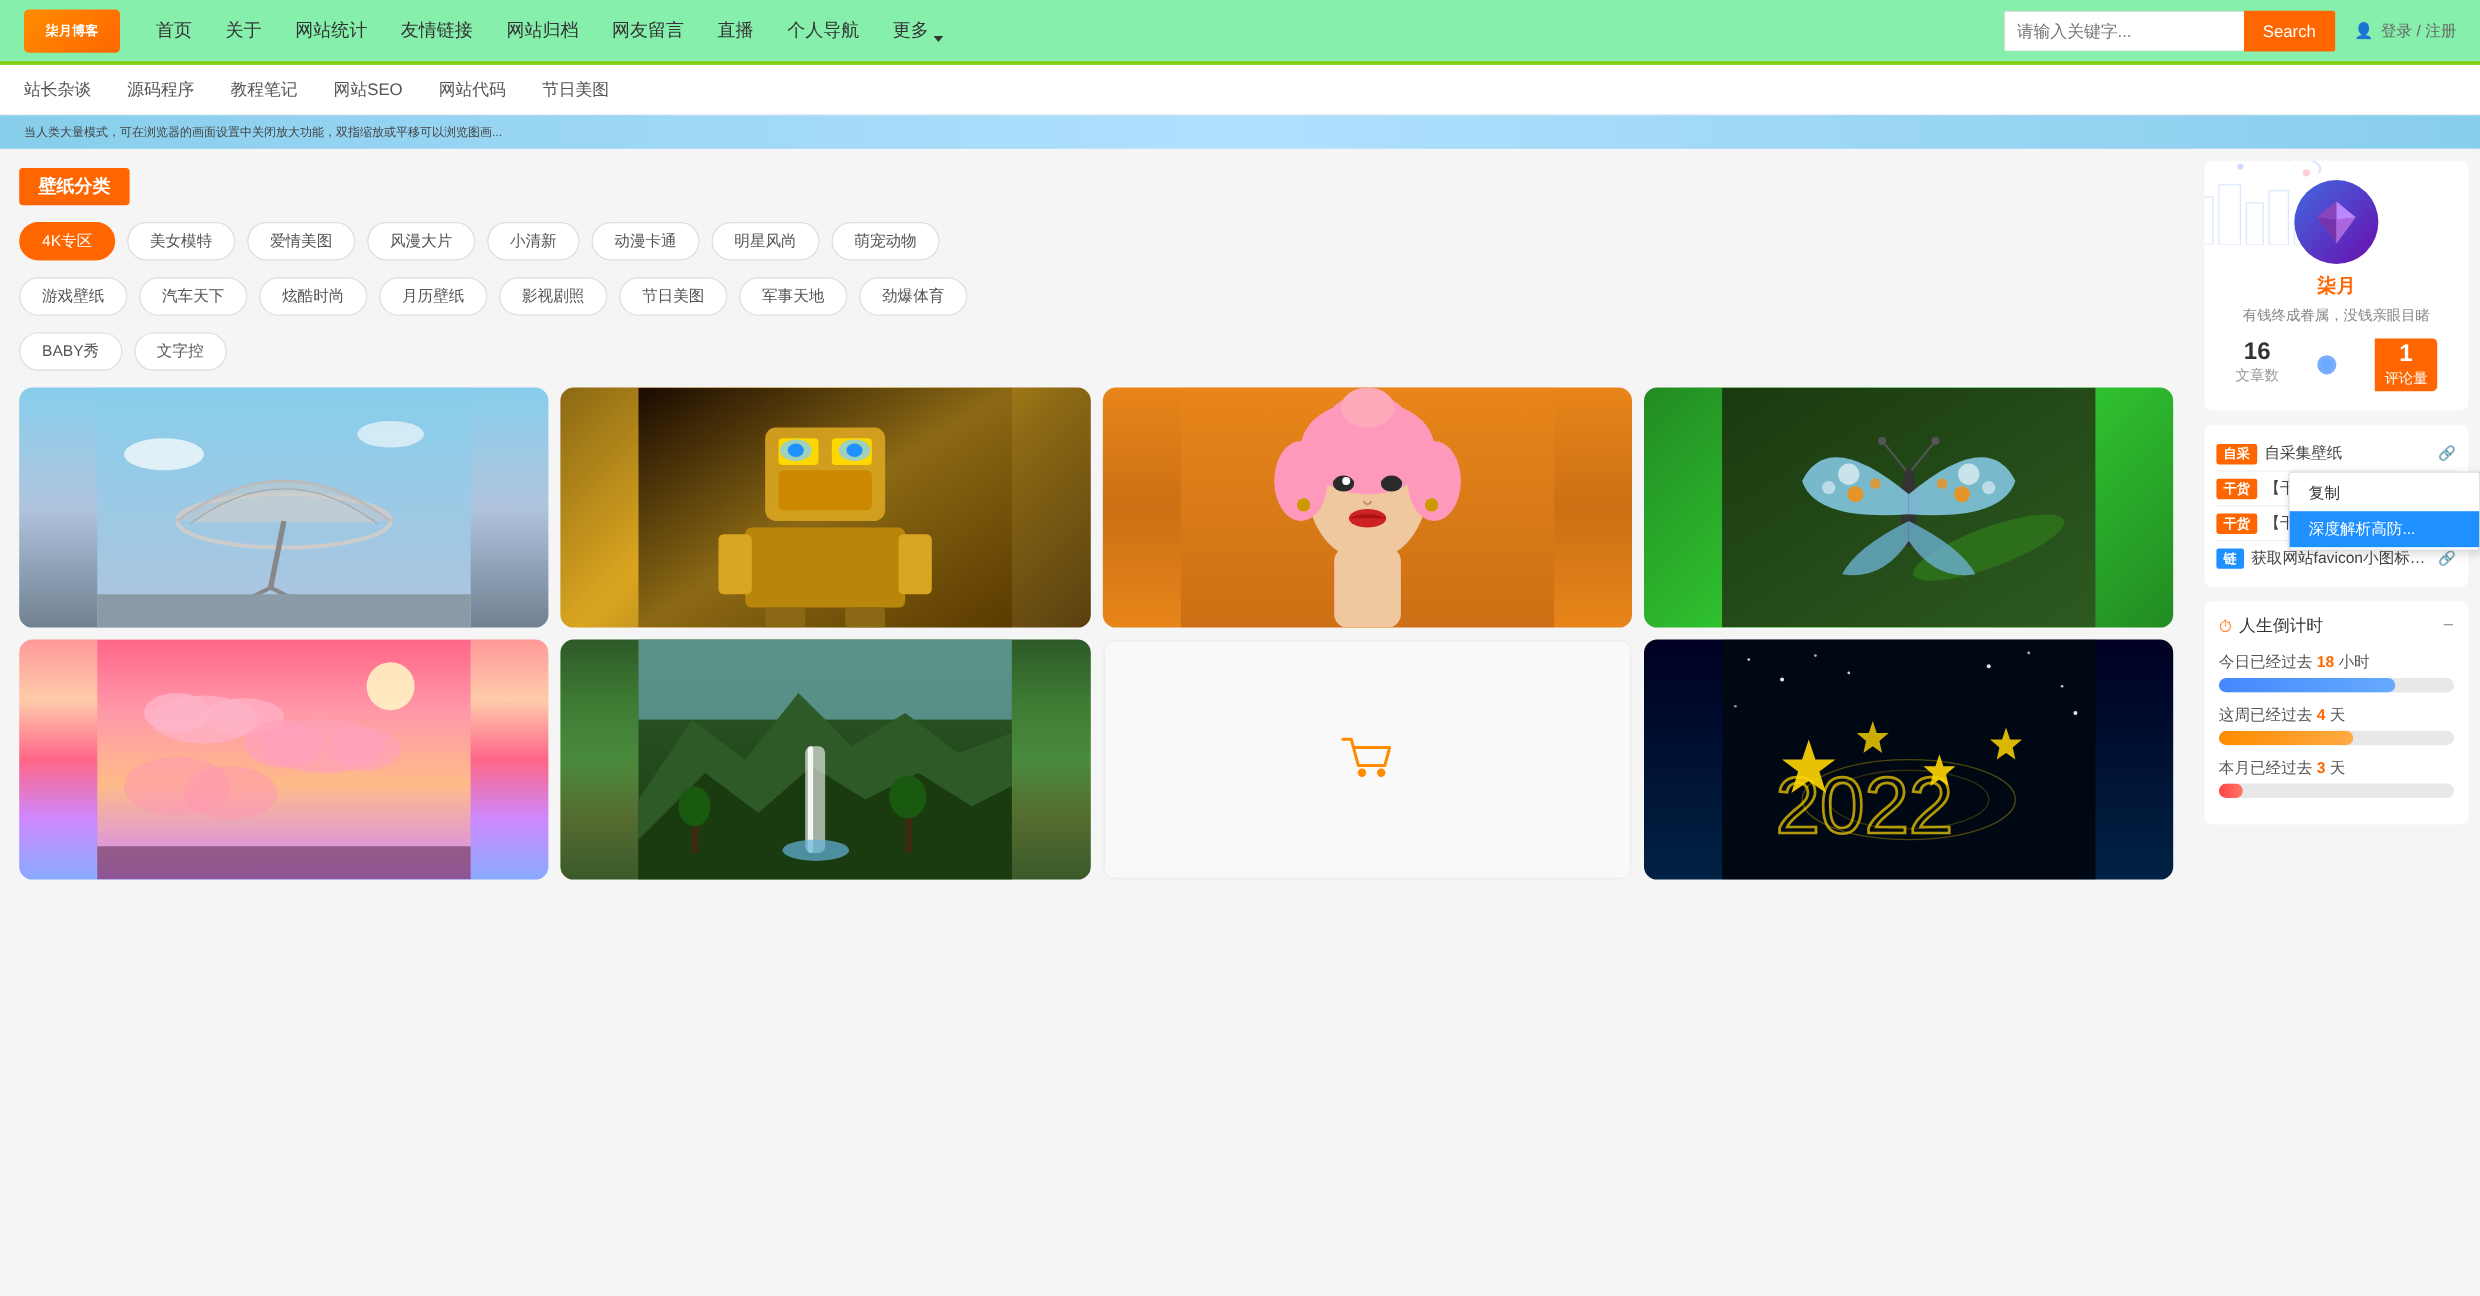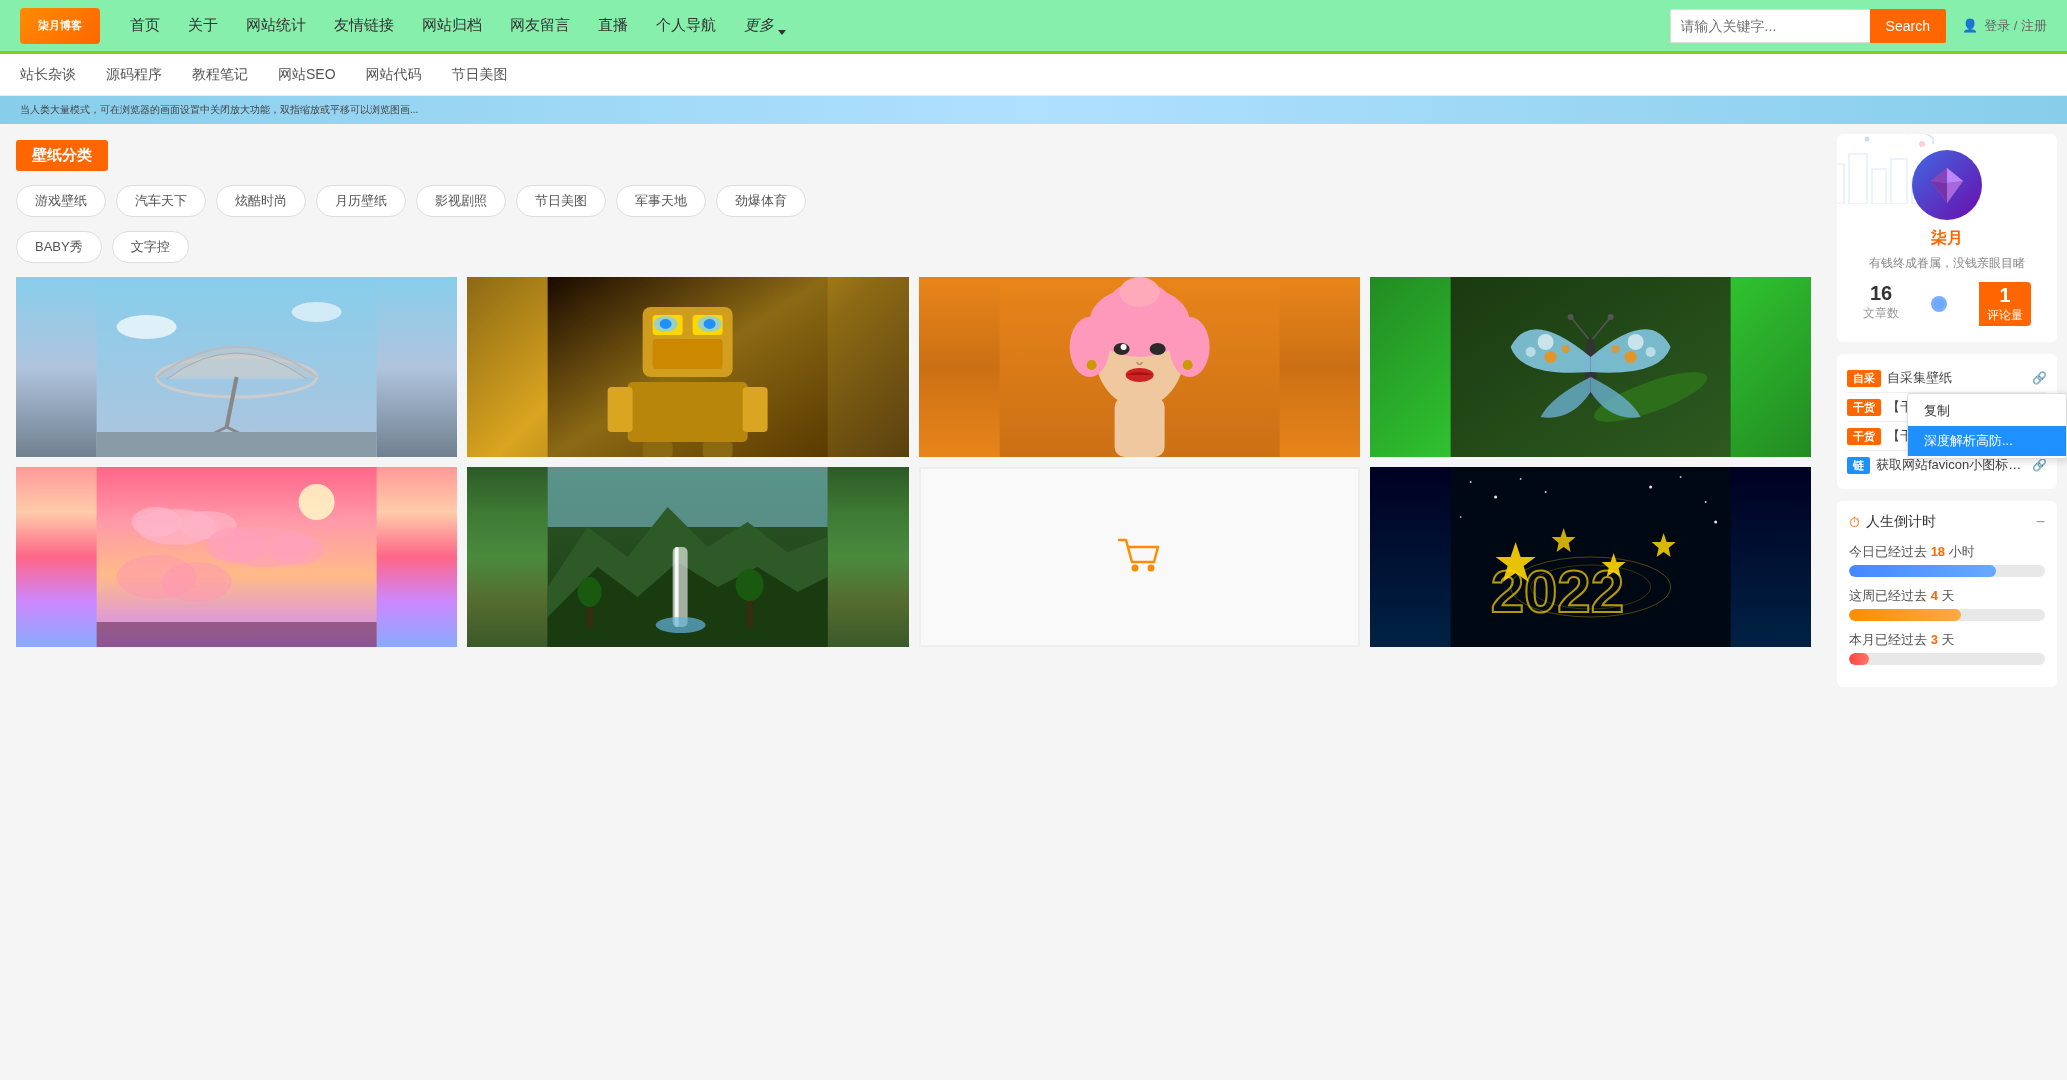--- a/index.html
+++ b/index.html
@@ -40,21 +40,20 @@
       text-decoration: none;
       font-size: 15px;
       cursor: pointer;
       white-space: nowrap;
     }
     .nav-more {
       display: flex;
       align-items: flex-end;
       gap: 4px;
       cursor: pointer;
-      font-style: italic;
     }
     .chevron-down {
       display: inline-block;
       width: 0;
       height: 0;
       border-left: 4px solid transparent;
       border-right: 4px solid transparent;
       border-top: 5px solid #333;
     }
     .search-area {
@@ -183,27 +182,26 @@
       border-color: #ff6600;
     }
 
     
     .image-grid {
       display: grid;
       grid-template-columns: repeat(4, 1fr);
       gap: 10px;
     }
     .image-card {
-      border-radius: 0;
+      border-radius: 11px;
       overflow: hidden;
       cursor: pointer;
       position: relative;
-      height: 180px;
+      height: 200px;
       background: #ddd;
-      font-weight: bold;
     }
     .image-placeholder {
       width: 100%;
       height: 100%;
       display: flex;
       align-items: center;
       justify-content: center;
       background: #f9f9f9;
       border: 1px solid #eee;
     }
@@ -420,20 +418,30 @@
 </div>
 
 <div class="main-container">
 
   <div class="content-area">
 
     
     <div class="category-header">壁纸分类</div>
 
     
+    <div class="category-tags">
+      <span class="tag active">4K专区</span>
+      <span class="tag">美女模特</span>
+      <span class="tag">爱情美图</span>
+      <span class="tag">风漫大片</span>
+      <span class="tag">小清新</span>
+      <span class="tag">动漫卡通</span>
+      <span class="tag">明星风尚</span>
+      <span class="tag">萌宠动物</span>
+    </div>
 
     
     <div class="category-tags">
       <span class="tag">游戏壁纸</span>
       <span class="tag">汽车天下</span>
       <span class="tag">炫酷时尚</span>
       <span class="tag">月历壁纸</span>
       <span class="tag">影视剧照</span>
       <span class="tag">节日美图</span>
       <span class="tag">军事天地</span>

